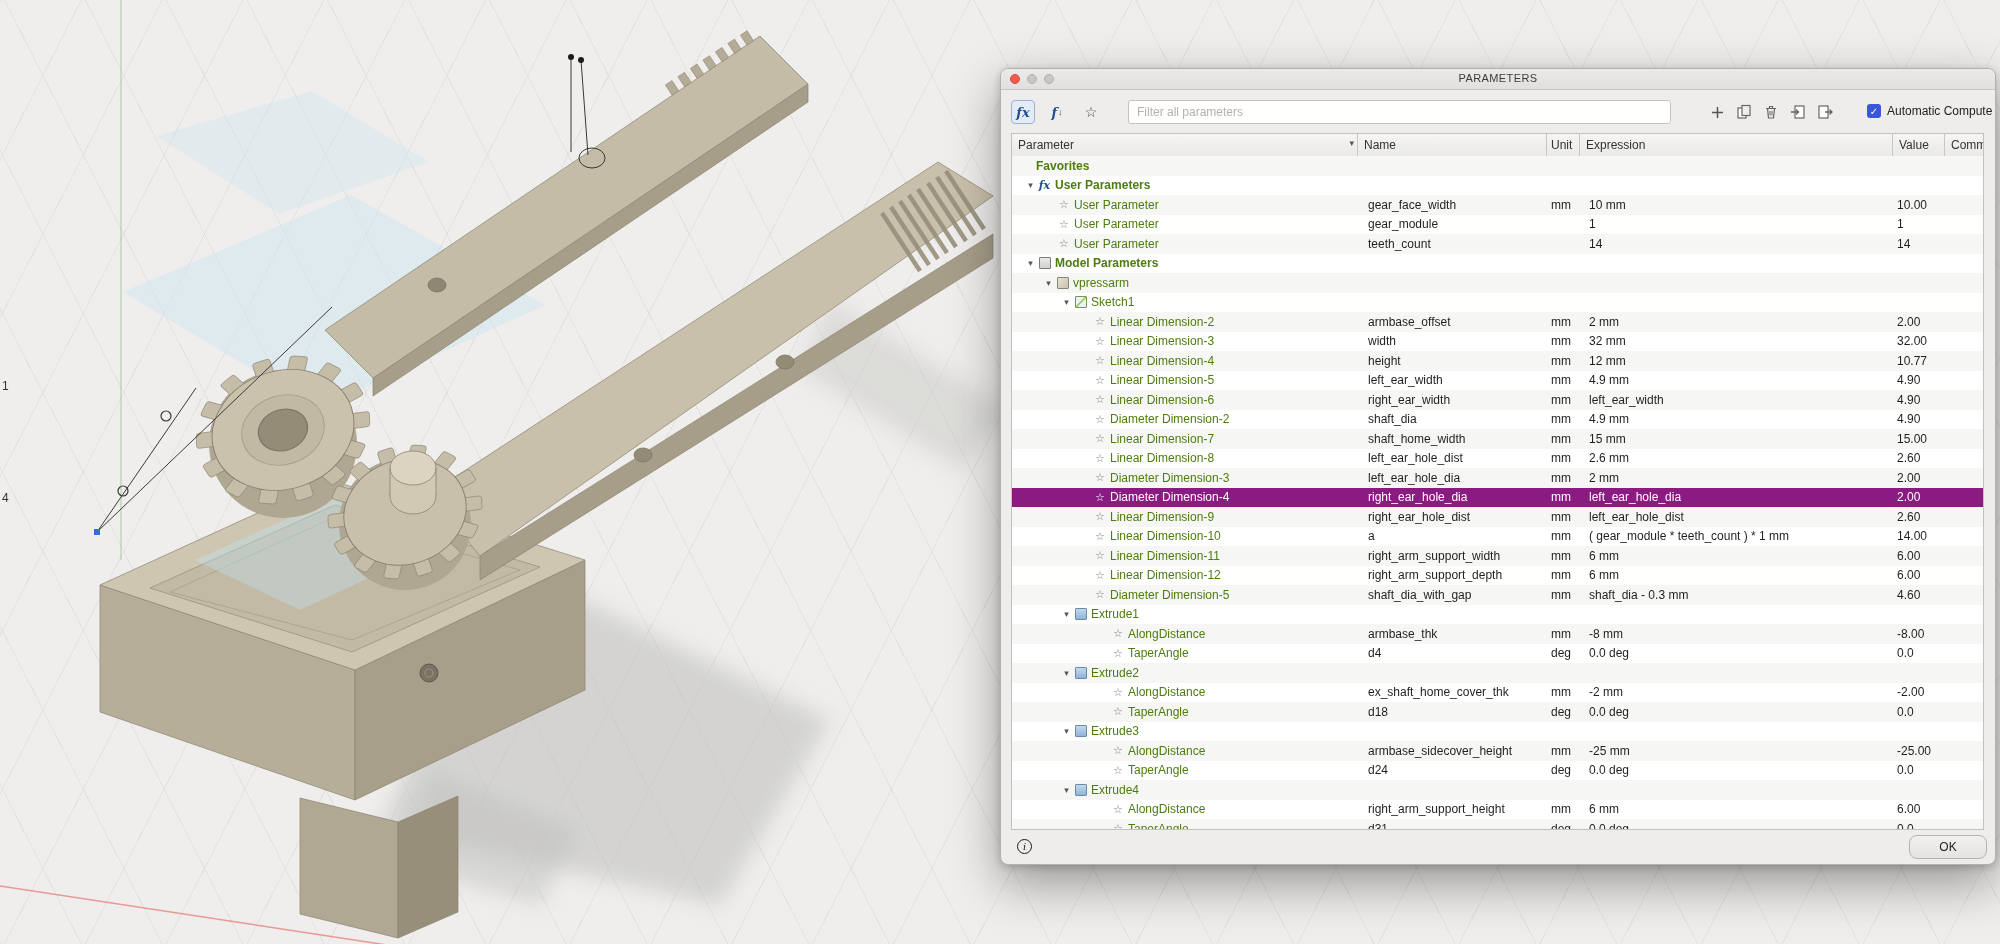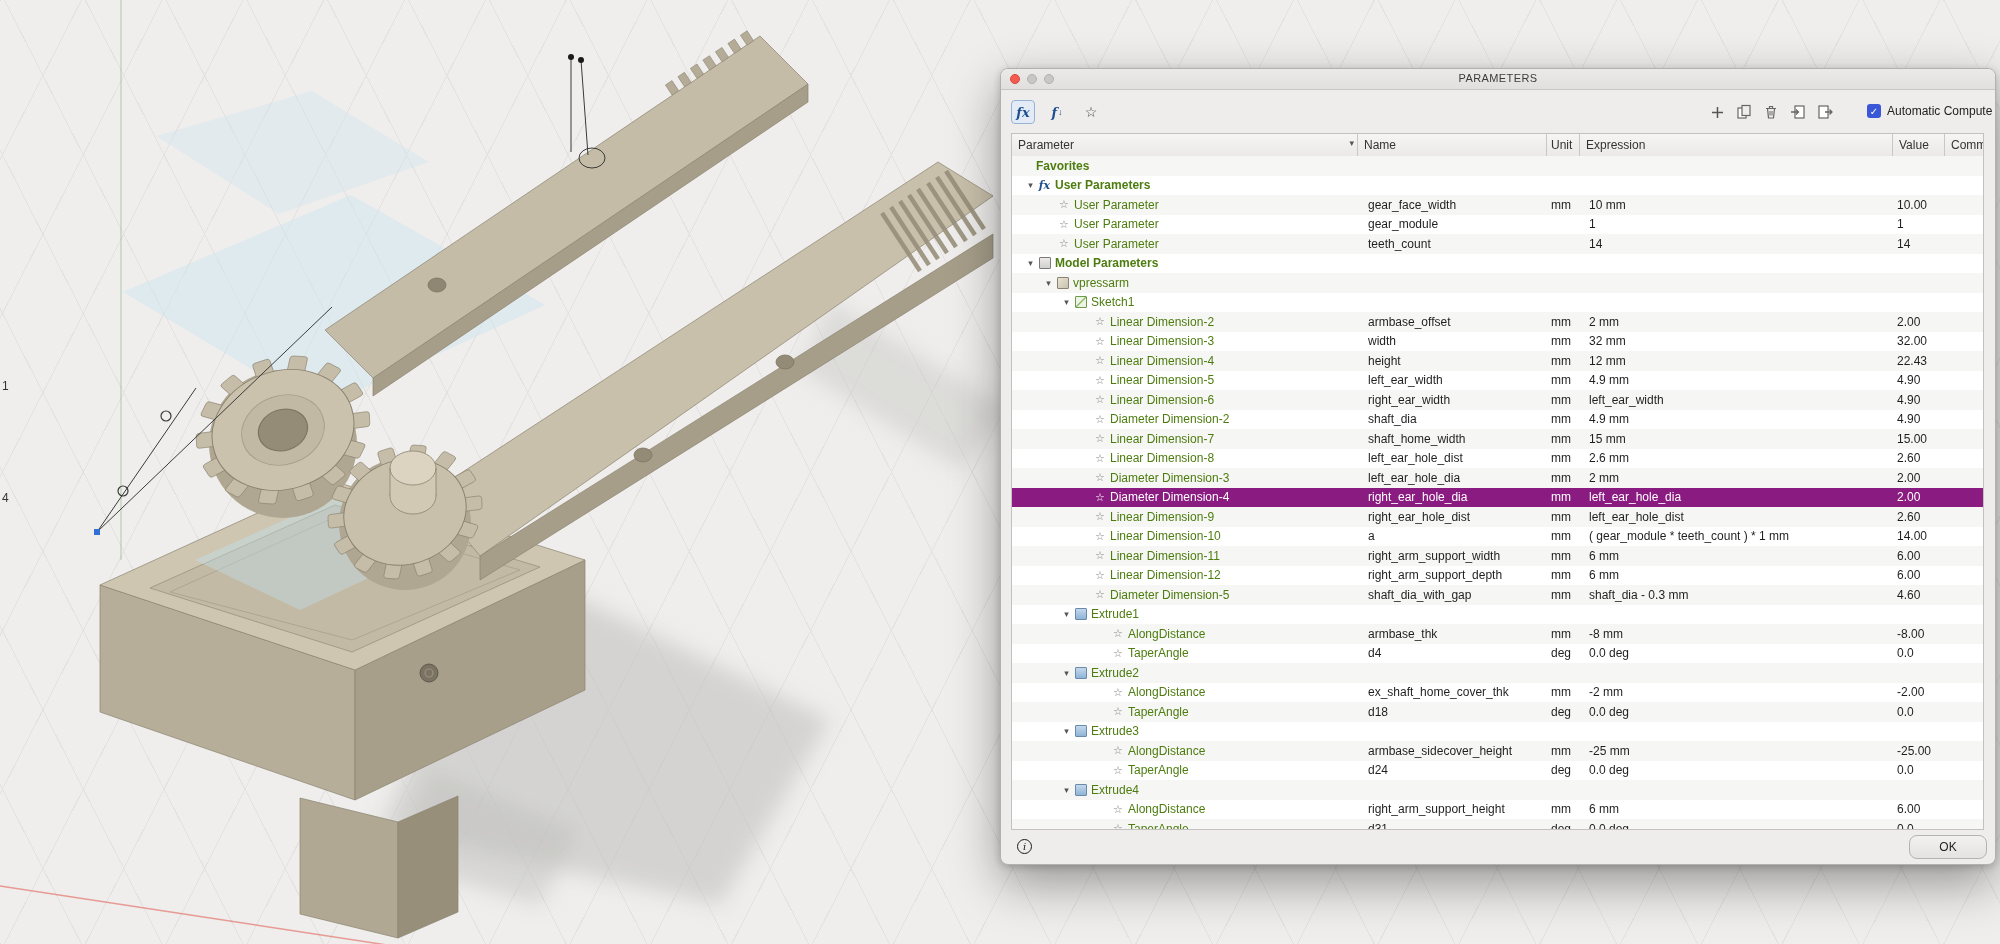--- a/index.html
+++ b/index.html
@@ -250,20 +250,21 @@
       <span class="tbtn active" style="left:10px">
           <span class="fxg">fx</span>
         </span>
       <span class="tbtn" style="left:44px">
           <span class="fxg">f</span>
           <span class="arrow-sm">↓</span>
         </span>
       <span class="tbtn" style="left:78px">
           <span class="star-tb">☆</span>
         </span>
+      <input class="filter" placeholder="Filter all parameters" style="">
       <span class="tico" style="left:706px">
         <svg width="15" height="15">
             <path d="M7.5 2v11M2 7.5h11" stroke="#555" stroke-width="1.5" fill="none"></path>
           </svg>
         </span>
       <span class="tico" style="left:733px">
         <svg width="16" height="16">
             <rect x="2" y="4" width="8" height="10" fill="#fff" stroke="#666" stroke-width="1.2"></rect>
             <rect x="6" y="1.5" width="8" height="10" fill="#eee" stroke="#666" stroke-width="1.2"></rect>
           </svg>
@@ -426,21 +427,21 @@
             <div class="cell c6"></div>
           </div>
           <div class="trow shade">
             <div class="cell c1" style="padding-left: 83px;">
               <span class="star">☆</span>
               <span class="lb">Linear Dimension-4</span>
             </div>
             <div class="cell c2">height</div>
             <div class="cell c3">mm</div>
             <div class="cell c4">12 mm</div>
-            <div class="cell c5">22.43</div>
+            <div class="cell c5">10.77</div>
             <div class="cell c6"></div>
           </div>
           <div class="trow">
             <div class="cell c1" style="padding-left: 83px;">
               <span class="star">☆</span>
               <span class="lb">Linear Dimension-5</span>
             </div>
             <div class="cell c2">left_ear_width</div>
             <div class="cell c3">mm</div>
             <div class="cell c4">4.9 mm</div>

